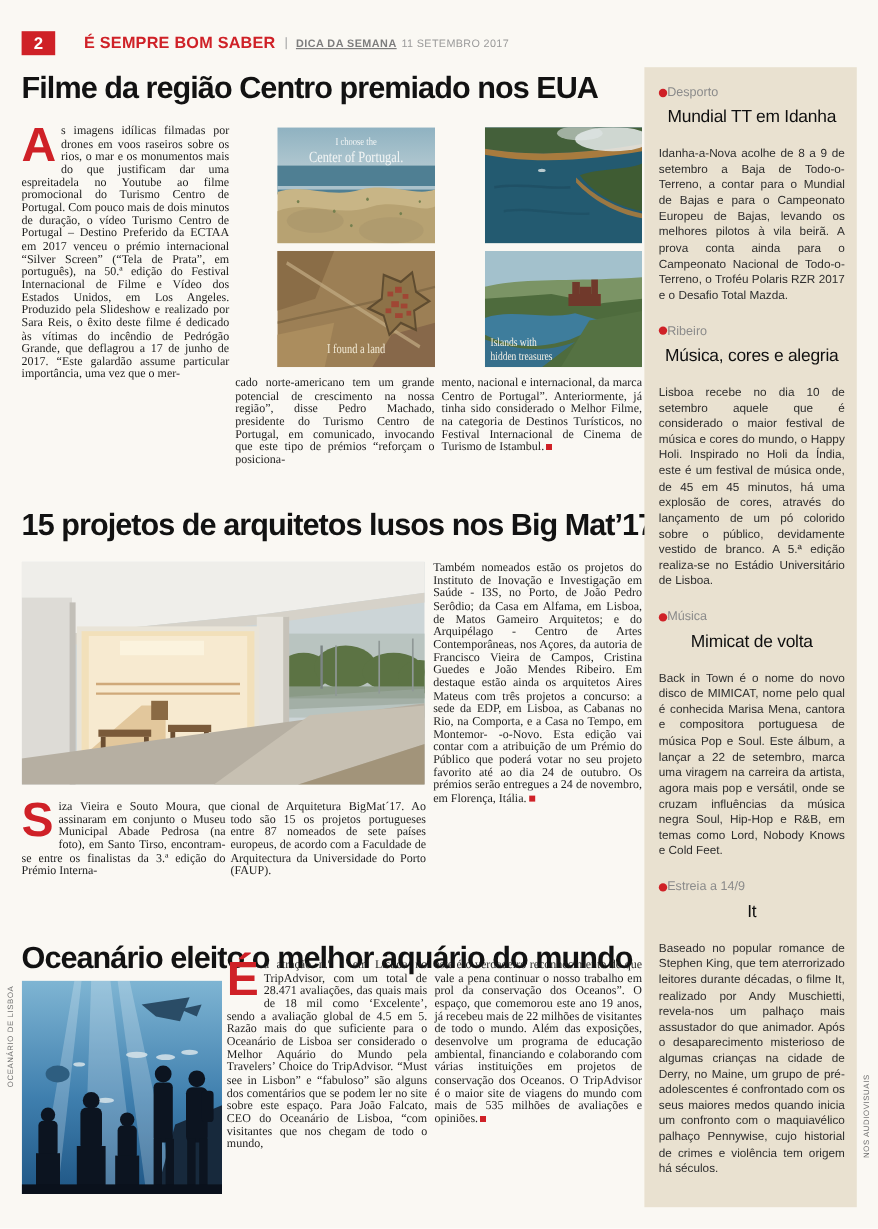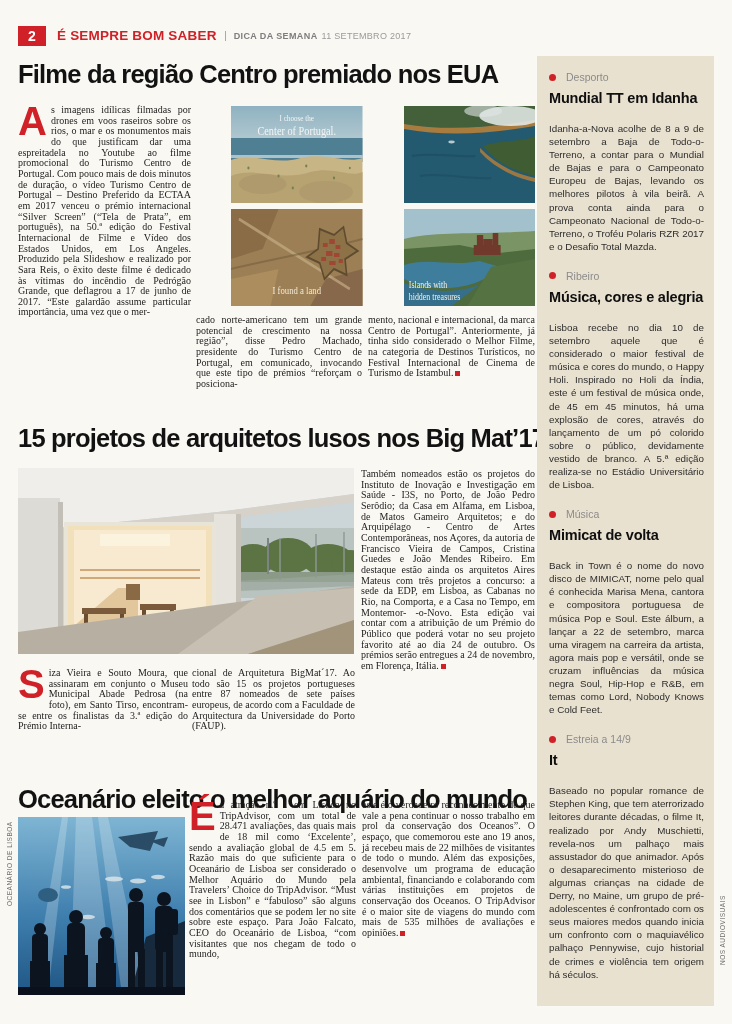--- a/index.html
+++ b/index.html
@@ -2,23 +2,23 @@
 <html><head>
 <meta charset="utf-8">
 <style>
   html,body{margin:0;padding:0;background:#ffffff;}
   .page{position:relative;width:732px;height:1024px;background:#faf8f3;overflow:hidden;
         font-family:"Liberation Sans",sans-serif;}
   
   .hdr{position:absolute;top:25px;left:18px;height:21px;display:flex;align-items:center;}
   .pagenum{width:28px;height:20px;background:#cf2127;color:#fff;font-weight:bold;font-size:14px;
            display:flex;align-items:center;justify-content:center;}
-  .kicker{color:#cf2127;font-weight:800;font-size:13.5px;letter-spacing:.2px;margin-left:11px;}
+  .kicker{color:#cf2127;font-weight:800;font-size:13.5px;letter-spacing:.2px;margin-left:24px;}
   .tagline{margin-left:8px;padding-left:8px;border-left:1px solid #aaa;font-size:9px;font-weight:700;
-           color:#7d7d7d;letter-spacing:.4px;}
+           color:#7d7d7d;letter-spacing:.4px;text-decoration:underline;}
   .dateline{font-size:9px;color:#9a9a9a;margin-left:4px;letter-spacing:.3px;}
   
   .headline{position:absolute;left:18px;font-weight:800;color:#121212;letter-spacing:-.8px;
             font-size:25.5px;line-height:27px;white-space:nowrap;}
   
   .col{position:absolute;font-family:"Liberation Serif",serif;font-size:10px;line-height:10.65px;
        color:#1d1d1d;text-align:justify;}
   .dropcap{float:left;color:#cf2127;font-family:"Liberation Sans",sans-serif;font-weight:900;
            font-size:40px;line-height:31px;margin:1px 4px 0 0;}
   .endmark{display:inline-block;width:5px;height:5px;background:#cf2127;margin-left:2px;}
@@ -28,23 +28,23 @@
   .grid4{position:absolute;left:196px;top:106px;width:339px;height:200px;display:grid;
          grid-template-columns:1fr 1fr;grid-template-rows:1fr 1fr;gap:6px;}
   .grid4 .cell{position:relative;overflow:hidden;margin-left:35px;}
   .grid4 .cell svg{display:block;width:100%;height:100%;}
   
   .vcred{position:absolute;font-size:6.5px;color:#6f6f6f;letter-spacing:.5px;white-space:nowrap;
          transform:rotate(-90deg);transform-origin:left top;}
   
   .sidebar{position:absolute;left:537px;top:56px;width:177px;height:950px;background:#e9e1d0;
            display:flex;flex-direction:column;box-sizing:border-box;padding:14px 10px 0 12px;}
-  .side-label{display:flex;align-items:center;gap:10px;font-size:10.5px;color:#8b8b8b;margin:1px 0 7px;}
+  .side-label{display:flex;align-items:center;gap:0;font-size:10.5px;color:#8b8b8b;margin:1px 0 7px;}
   .dot{width:7px;height:7px;border-radius:50%;background:#cf2127;flex:0 0 auto;}
-  .side-title{font-size:14.5px;font-weight:700;color:#0f0f0f;letter-spacing:-.2px;margin:0 0 6px;}
+  .side-title{font-size:14.5px;font-weight:400;color:#0f0f0f;letter-spacing:-.2px;margin:0 0 6px;text-align:center;}
   .side-body{font-size:9.8px;line-height:13.1px;color:#2d2d2d;text-align:justify;margin:16px 0 16px;}
   .side-photo{margin:auto -10px 16px -12px;height:106px;overflow:hidden;}
   .side-photo svg{display:block;width:100%;height:100%;}
 </style>
 </head>
 <body>
 
 <div class="page">
 
   <div class="hdr">

